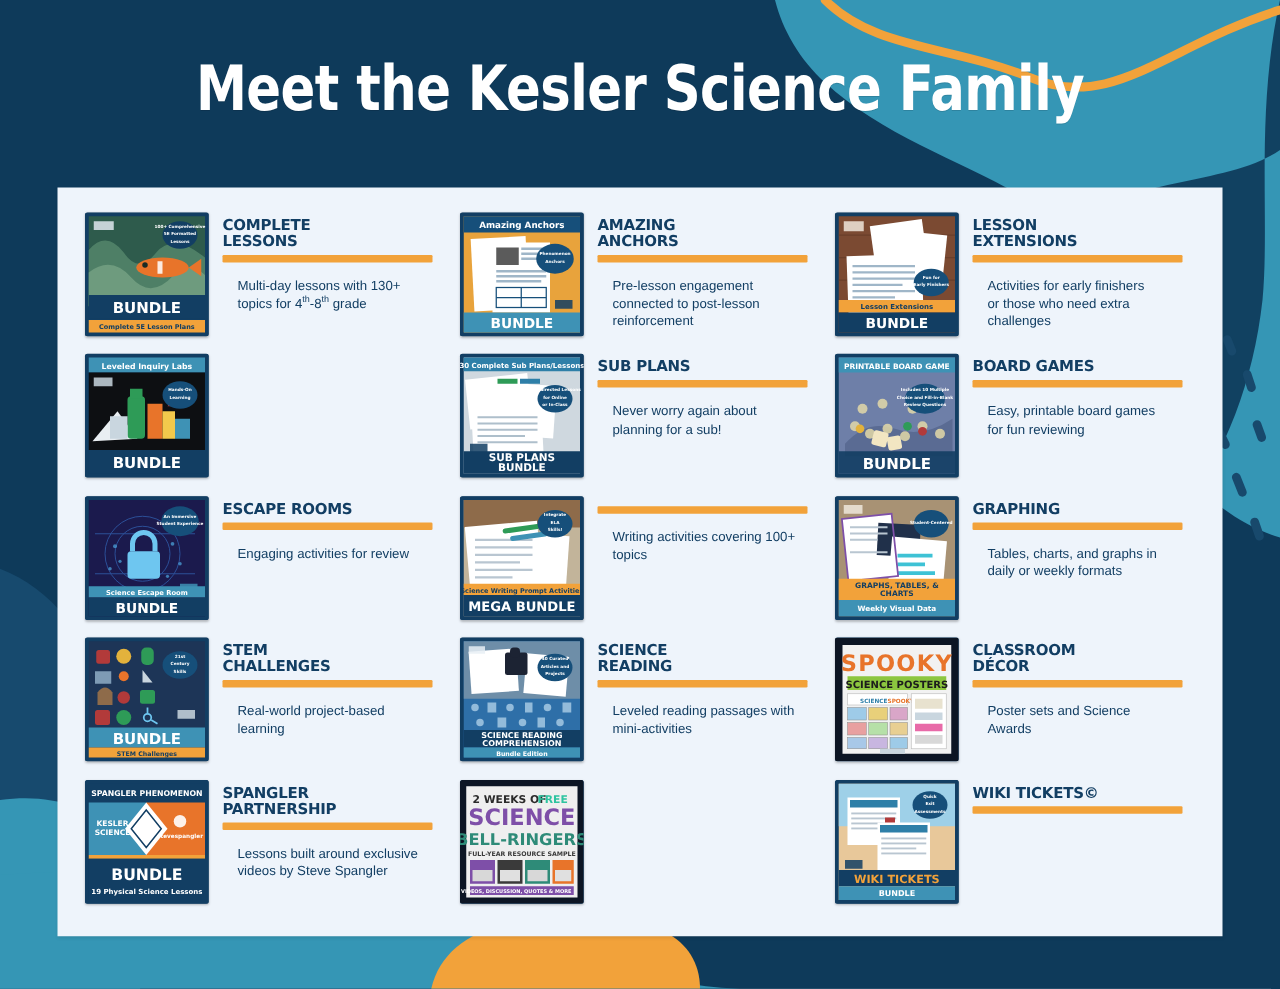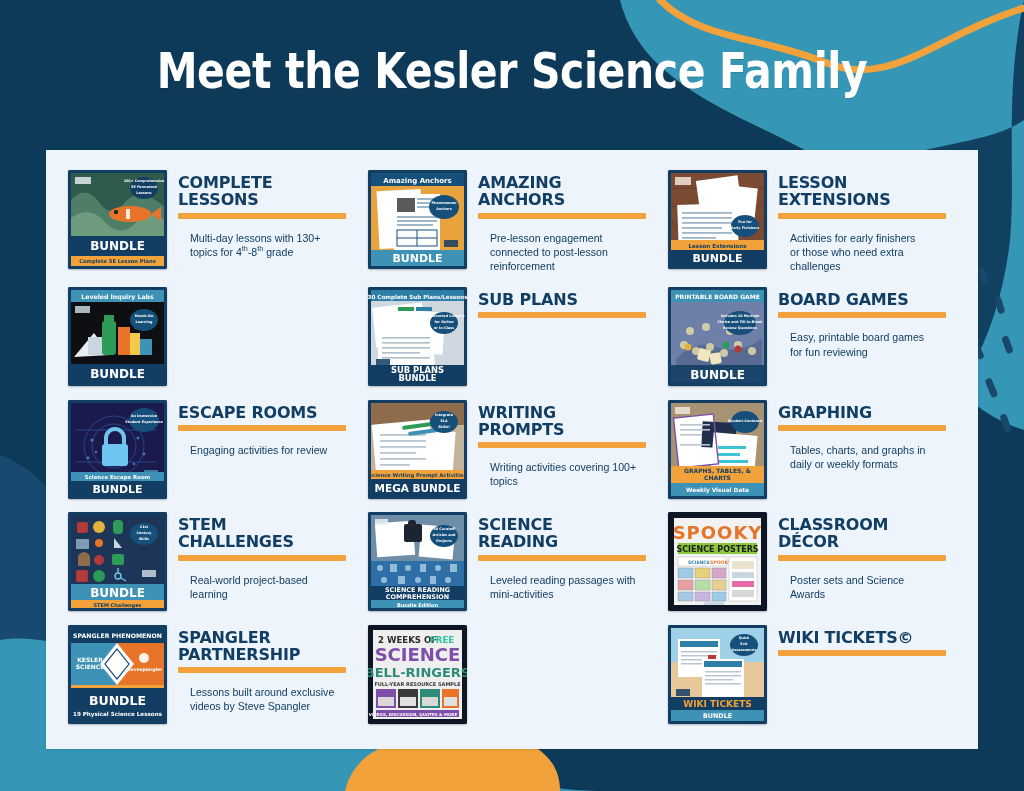--- a/index.html
+++ b/index.html
@@ -62,21 +62,21 @@
   .thumb svg{display:block;width:99px;height:99px;}
   .card-body{
     flex:1 1 auto;
     min-width:0;
     padding-top:4px;
   }
   .card-title{
     color:#123E63;
     font-family:"DejaVu Sans","Liberation Sans",sans-serif;
     font-weight:700;
-    font-size:16px;
+    font-size:12px;
     line-height:1.08;
     letter-spacing:-0.2px;
     margin:0 0 4px 0;
     white-space:pre-line;
   }
   .rule{
     height:6px;background:#F2A23A;border-radius:1px;
     width:100%;max-width:168px;
     margin:4px 0 7px 0;
   }
@@ -302,20 +302,21 @@
             <text x="76" y="42" font-size="3.4" font-weight="bold" fill="#fff" text-anchor="middle" font-family="DejaVu Sans, sans-serif">or In-Class</text>
         <rect x="8" y="72" width="14" height="8" fill="#123E63" opacity="0.85"></rect>
         <rect x="3" y="78" width="93" height="18" fill="#123E63"></rect>
         <text class="tlabel" x="49.5" y="86" font-size="8.4" font-weight="bold" fill="#fff" text-anchor="middle" font-family="DejaVu Sans, sans-serif">SUB PLANS</text>
         <text class="tlabel" x="49.5" y="94" font-size="8.4" font-weight="bold" fill="#fff" text-anchor="middle" font-family="DejaVu Sans, sans-serif">BUNDLE</text>
           </svg>
     </div>
     <div class="card-body">
       <div class="card-title">SUB PLANS</div>
       <div class="rule"></div>
+      <div class="card-desc">Never worry again about<br>planning for a sub!</div>
     </div>
       </div>
       <div class="card">
     <div class="thumb">
       <svg viewBox="0 0 99 99" xmlns="http://www.w3.org/2000/svg">
             <rect x="0" y="0" width="99" height="99" fill="#123E63"></rect>
         <rect x="3" y="3" width="93" height="93" fill="#6E7FA8"></rect>
         <rect x="3" y="3" width="93" height="12" fill="#3E92B5"></rect>
         <text x="49.5" y="12" font-size="6" font-weight="bold" fill="#fff" text-anchor="middle" font-family="DejaVu Sans, sans-serif">PRINTABLE BOARD GAME</text>
         <g>
@@ -414,22 +415,20 @@
             <text x="76" y="16" font-size="3.4" font-weight="bold" fill="#fff" text-anchor="middle" font-family="DejaVu Sans, sans-serif">Integrate</text>
             <text x="76" y="22" font-size="3.4" font-weight="bold" fill="#fff" text-anchor="middle" font-family="DejaVu Sans, sans-serif">ELA</text>
             <text x="76" y="28" font-size="3.4" font-weight="bold" fill="#fff" text-anchor="middle" font-family="DejaVu Sans, sans-serif">Skills!</text>
         <rect x="3" y="70" width="93" height="9" fill="#F2A23A"></rect>
         <text x="49.5" y="77" font-size="5.2" font-weight="bold" fill="#123E63" text-anchor="middle" font-family="DejaVu Sans, sans-serif">Science Writing Prompt Activities</text>
         <rect x="3" y="79" width="93" height="17" fill="#123E63"></rect>
         <text class="tlabel" x="49.5" y="92" font-size="10.5" font-weight="bold" fill="#fff" text-anchor="middle" font-family="DejaVu Sans, sans-serif">MEGA BUNDLE</text>
           </svg>
     </div>
     <div class="card-body">
-      <div class="card-title">WRITING
-PROMPTS</div>
       <div class="rule"></div>
       <div class="card-desc">Writing activities covering 100+<br>topics</div>
     </div>
       </div>
       <div class="card">
     <div class="thumb">
       <svg viewBox="0 0 99 99" xmlns="http://www.w3.org/2000/svg">
             <rect x="0" y="0" width="99" height="99" fill="#123E63"></rect>
         <rect x="3" y="3" width="93" height="93" fill="#A89274"></rect>
         <g>

